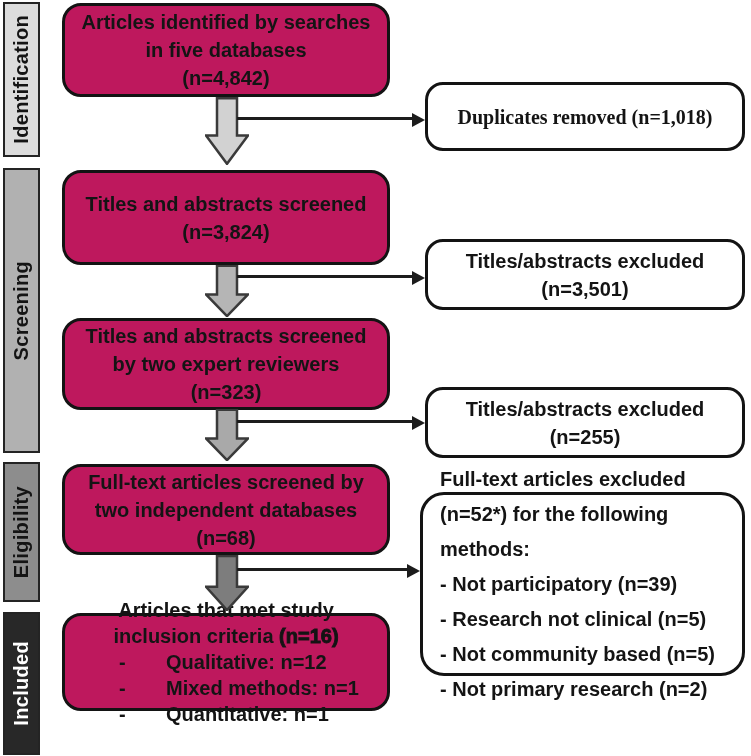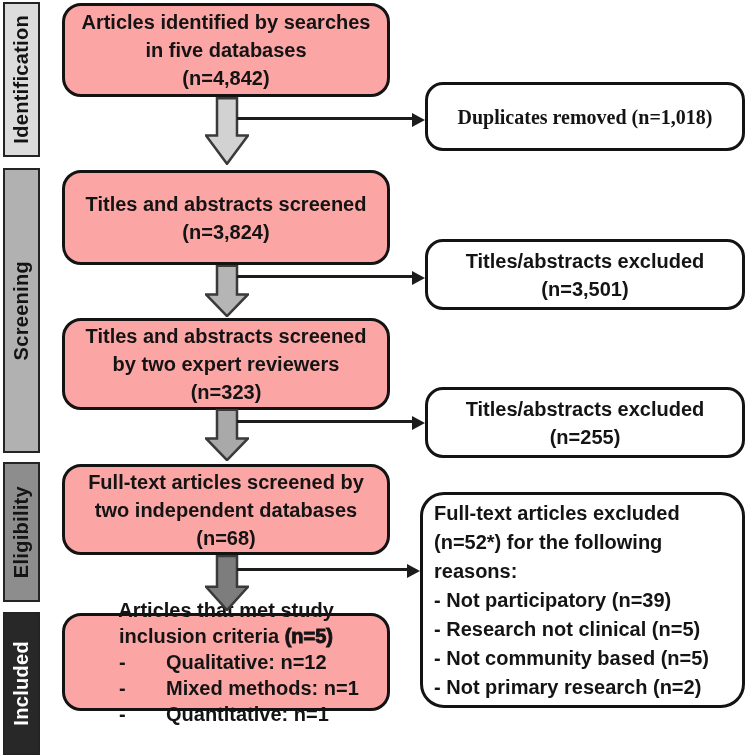--- a/index.html
+++ b/index.html
@@ -19,43 +19,43 @@
     font-size:20px; letter-spacing:0.3px; white-space:nowrap;
   }
   #stage-identification { top:2px;   height:155px; background:#dcdcdc; }
   #stage-screening      { top:168px; height:285px; background:#b1b1b1; }
   #stage-eligibility    { top:462px; height:140px; background:#8d8d8d; }
   #stage-included       { top:612px; height:143px; background:#282828; color:#ffffff; }
 
   
   .mbox {
     position:absolute; left:62px; width:328px; box-sizing:border-box;
-    background:#fca5a5; border:3px solid #131313; border-radius:19px;
+    background:#be185d; border:3px solid #131313; border-radius:19px;
     display:flex; flex-direction:column; align-items:center; justify-content:center;
     text-align:center; font-size:20px; line-height:28px;
   }
   #main-1 { top:3px;   height:94px; }
   #main-2 { top:170px; height:95px; }
   #main-3 { top:318px; height:92px; }
   #main-4 { top:464px; height:91px; }
   #main-5 { top:613px; height:98px; line-height:26px; }
 
   
   .rbox {
     position:absolute; left:425px; width:320px; box-sizing:border-box;
     background:#ffffff; border:3px solid #131313; border-radius:18px;
     display:flex; flex-direction:column; align-items:center; justify-content:center;
     text-align:center; font-size:20px; line-height:28px;
   }
   #side-1 { top:82px;  height:69px;font-family:Liberation Serif, serif; }
   #side-2 { top:239px; height:71px; }
   #side-3 { top:387px; height:71px; }
   #side-4 {
-    left:420px; top:492px; width:325px; height:216px; border-radius:24px;
-    align-items:flex-start; text-align:left; padding-left:11px; line-height:29px;
+    left:420px; top:492px; width:325px; height:184px; border-radius:24px;
+    align-items:flex-start; text-align:left; padding-left:17px; line-height:29px;gap:6px;
   }
 
   
   .fat-arrow { position:absolute; left:205px; width:44px; }
   .fat-arrow svg { display:block; width:100%; height:100%; }
   #arrow-1 { top:97px;  height:68px; }
   #arrow-2 { top:265px; height:52px; }
   #arrow-3 { top:409px; height:52px; }
   #arrow-4 { top:555px; height:56px; }
   #arrow-1 polygon { fill:#d2d2d2; }
@@ -119,21 +119,21 @@
   <div class="mbox" id="main-4">
     <div>Full-text articles screened by</div>
     <div>two independent databases</div>
     <div>(n=68)</div>
   </div>
 
   <div class="mbox" id="main-5">
     <div>Articles that met study</div>
     <div>
       <span>inclusion criteria</span>
-      <span class="xbold">(n=5)</span>
+      <span class="xbold">(n=16)</span>
     </div>
     <div class="inc-row">
       <span class="inc-bullet">-</span>
       <span>Qualitative: n=12</span>
     </div>
     <div class="inc-row">
       <span class="inc-bullet">-</span>
       <span>Mixed methods: n=1</span>
     </div>
     <div class="inc-row">
@@ -182,20 +182,20 @@
   </div>
 
   <div class="rbox" id="side-3">
     <div>Titles/abstracts excluded</div>
     <div>(n=255)</div>
   </div>
 
   <div class="rbox" id="side-4">
     <div>Full-text articles excluded</div>
     <div>(n=52*) for the following</div>
-    <div>reasons:</div>
+    <div>methods:</div>
     <div>- Not participatory (n=39)</div>
     <div>- Research not clinical (n=5)</div>
     <div>- Not community based (n=5)</div>
     <div>- Not primary research (n=2)</div>
   </div>
 
 </div>
 
 </body></html>

